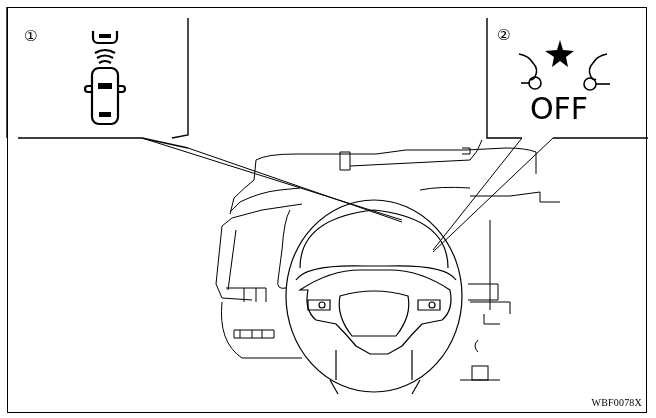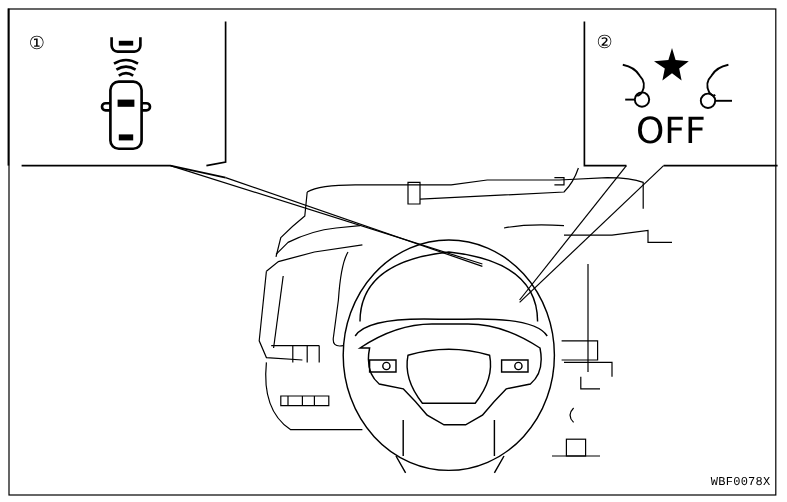--- a/index.html
+++ b/index.html
@@ -1,19 +1,19 @@
 <!DOCTYPE html>
 <html><head>
 <meta charset="utf-8">
 <style>
   html,body{margin:0;padding:0;background:#fff;}
   body{width:656px;height:418px;position:relative;overflow:hidden;font-family:"Liberation Sans",sans-serif;}
   .frame{position:absolute;left:7px;top:7px;width:640px;height:406px;border:1.5px solid #000;box-sizing:border-box;}
   svg{position:absolute;left:0;top:0;}
-  .code{position:absolute;right:14px;bottom:10px;font-size:10px;color:#000;letter-spacing:0.2px;font-family:Liberation Mono, monospace;}
+  .code{position:absolute;right:14px;bottom:10px;font-size:10px;color:#000;letter-spacing:0.2px;font-family:Liberation Serif, serif;}
 </style>
 </head>
 <body>
 
 <div class="frame"></div>
 
 <svg width="656" height="418" viewBox="0 0 656 418" fill="none" stroke="#000" stroke-width="1.1">
 
   <g stroke-width="1.4">
     <polyline points="7,7 7,138"></polyline>

